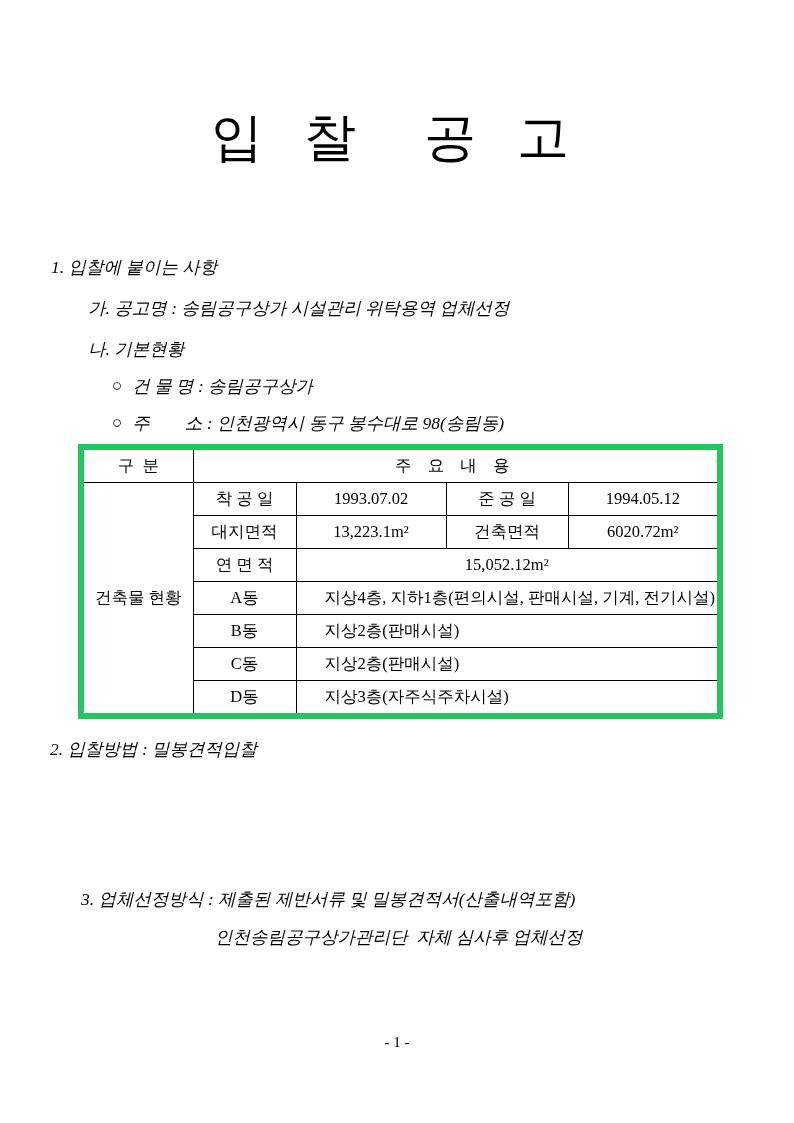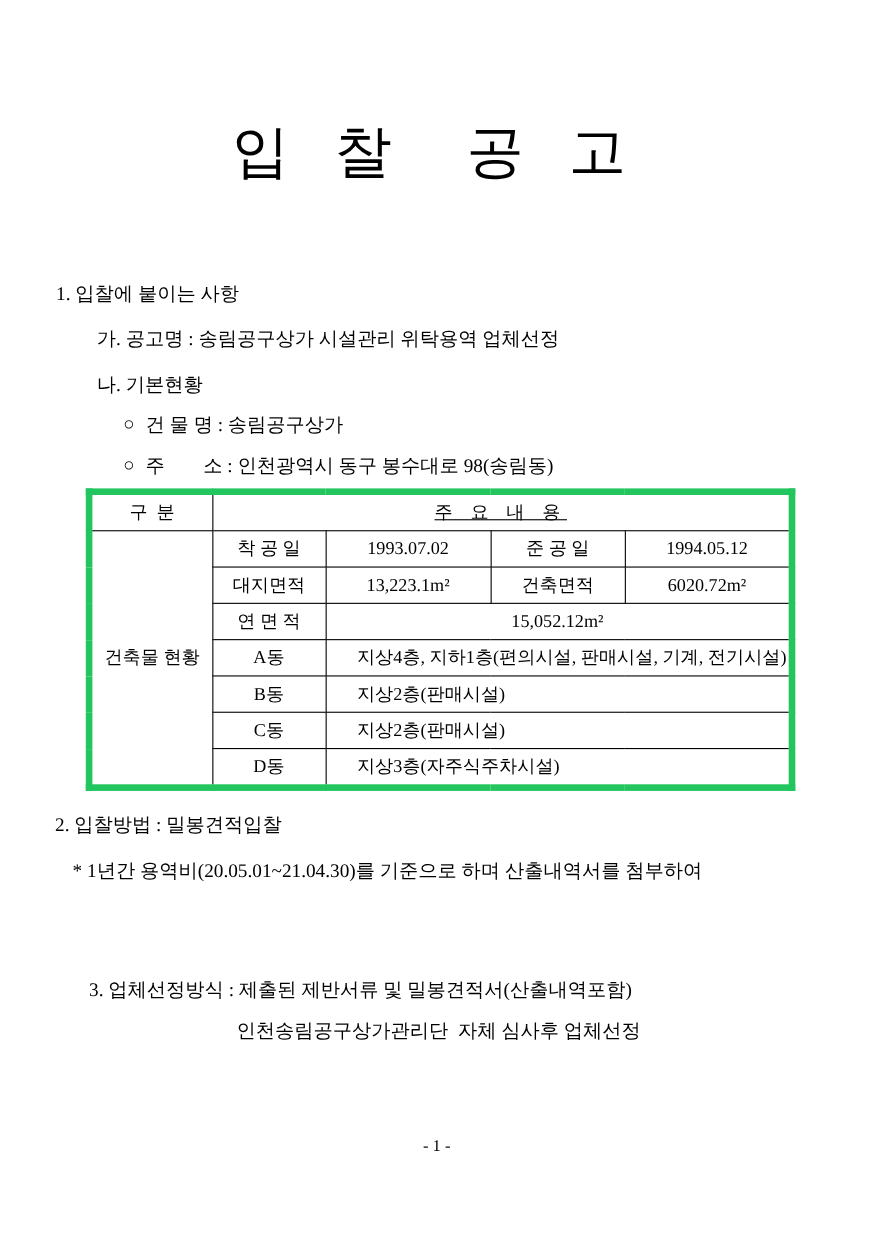--- a/index.html
+++ b/index.html
@@ -20,21 +20,21 @@
   .abs { position: absolute; white-space: pre; }
   .doc-title {
     left: 0;
     top: 103px;
     width: 100%;
     text-align: center;
     font-size: 52px;
     letter-spacing: 14px;
     font-weight: 400;
   }
-  .line { font-size: 17.5px; line-height: 24px; }
+  .line { font-size: 17.5px; line-height: 24px; font-style: italic; }
   .bullet-line { display: flex; align-items: center; }
   .bullet {
     font-size: 17px;
     margin-right: 10px;
   }
   table.info {
     position: absolute;
     left: 78px;
     top: 444px;
     width: 639px;
@@ -49,21 +49,21 @@
     vertical-align: middle;
     height: 32px;
     padding: 0 4px;
     overflow: hidden;
     white-space: pre;
   }
   table.info td.left {
     text-align: left;
     padding-left: 28px;
   }
-  table.info td.hdr2 { letter-spacing: 6px; text-decoration: underline; }
+  table.info td.hdr2 { letter-spacing: 6px; }
   .footer {
     left: 0;
     top: 1034px;
     width: 100%;
     text-align: center;
     font-size: 15px;
   }
 </style>
 </head>
 <body>
@@ -126,20 +126,19 @@
         <td colspan="3" class="left">지상2층(판매시설)</td>
       </tr>
       <tr>
         <td>D동</td>
         <td colspan="3" class="left">지상3층(자주식주차시설)</td>
       </tr>
     </tbody>
   </table>
 
   <div class="abs line" style="left:50px; top:737px;">2. 입찰방법 : 밀봉견적입찰</div>
-  <div class="abs line" style="left:66px; top:779px;">* 1년간 용역비(20.05.01~21.04.30)를 기준으로 하며 산출내역서를 첨부하여</div>
 
   <div class="abs line" style="left:50px; top:887px;margin-left:31px;">3. 업체선정방식 : 제출된 제반서류 및 밀봉견적서(산출내역포함)</div>
   <div class="abs line" style="left:215px; top:925px;">인천송림공구상가관리단  자체 심사후 업체선정</div>
 
   <div class="abs footer">- 1 -</div>
 
 </div>
 
 </body></html>

